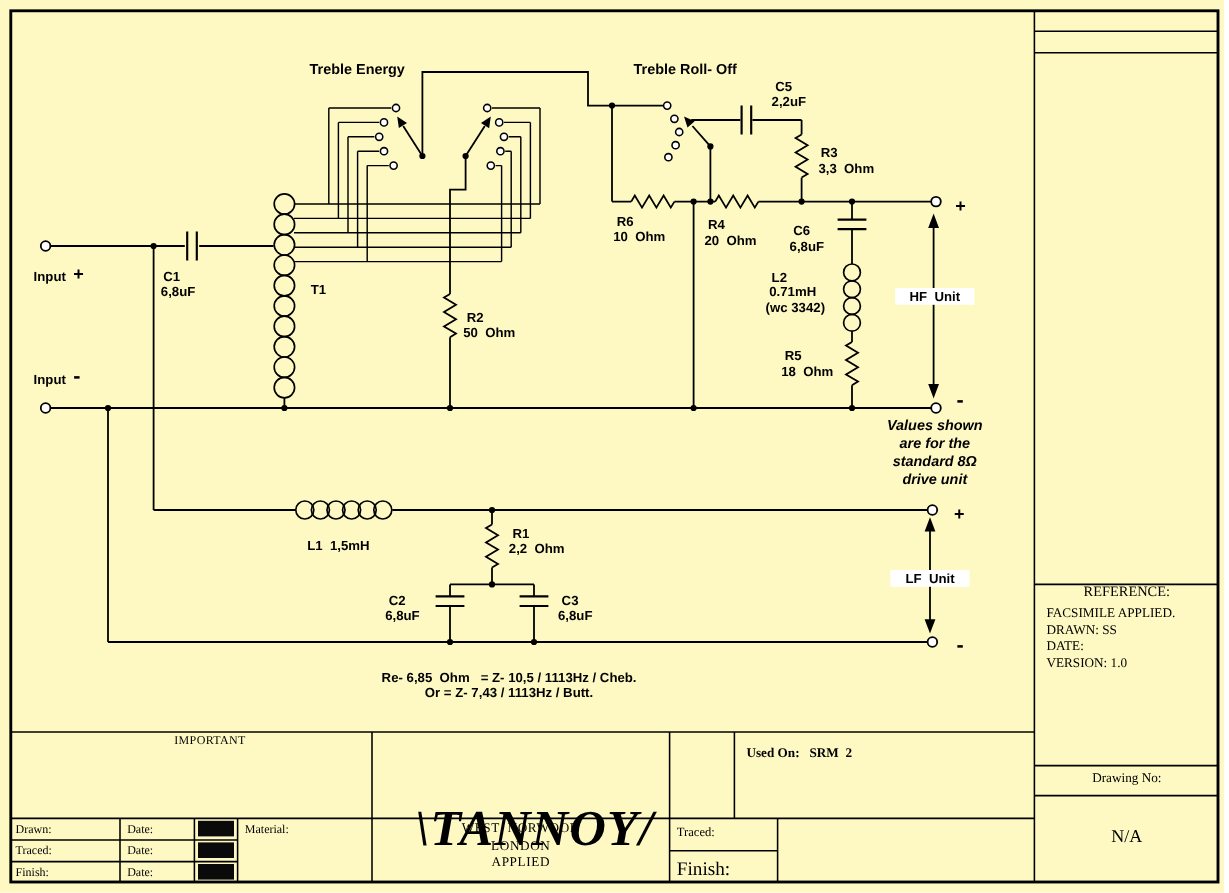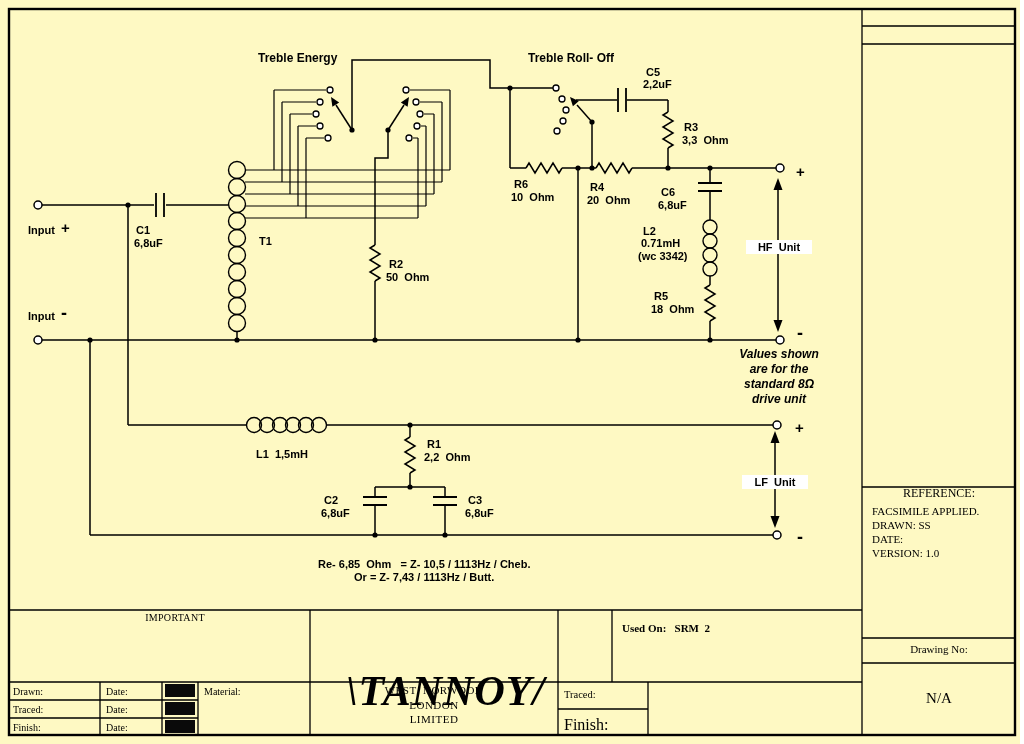--- a/index.html
+++ b/index.html
@@ -304,19 +304,19 @@
 <div class="t" style="left:106px;top:704px;font-size:10px;">Date:</div>
 <div class="t" style="left:13px;top:722px;font-size:10px;">Finish:</div>
 <div class="t" style="left:106px;top:722px;font-size:10px;">Date:</div>
 <div class="t" style="left:204px;top:686px;font-size:10px;">Material:</div>
 
 <div class="t ctr" style="left:310px;top:616px;width:248px;font-size:42px;font-weight:800;font-style:italic;letter-spacing:1px;line-height:50px;">
   <span>\</span><span>TANNOY</span><span>/</span>
 </div>
 <div class="t ctr" style="left:310px;top:684px;width:248px;font-size:11px;letter-spacing:.5px;">WEST  NORWOOD</div>
 <div class="t ctr" style="left:310px;top:699px;width:248px;font-size:11px;letter-spacing:.5px;">LONDON</div>
-<div class="t ctr" style="left:310px;top:713px;width:248px;font-size:11px;letter-spacing:.5px;">LIMITED</div>
+<div class="t ctr" style="left:310px;top:713px;width:248px;font-size:11px;letter-spacing:.5px;">APPLIED</div>
 
 <div class="t" style="left:622px;top:622px;font-size:11px;font-weight:700;">Used On:   SRM  2</div>
 <div class="t" style="left:564px;top:689px;font-size:10.5px;">Traced:</div>
 <div class="t" style="left:564px;top:716px;font-size:16px;">Finish:</div>
 
 </div>
 
 </body></html>

